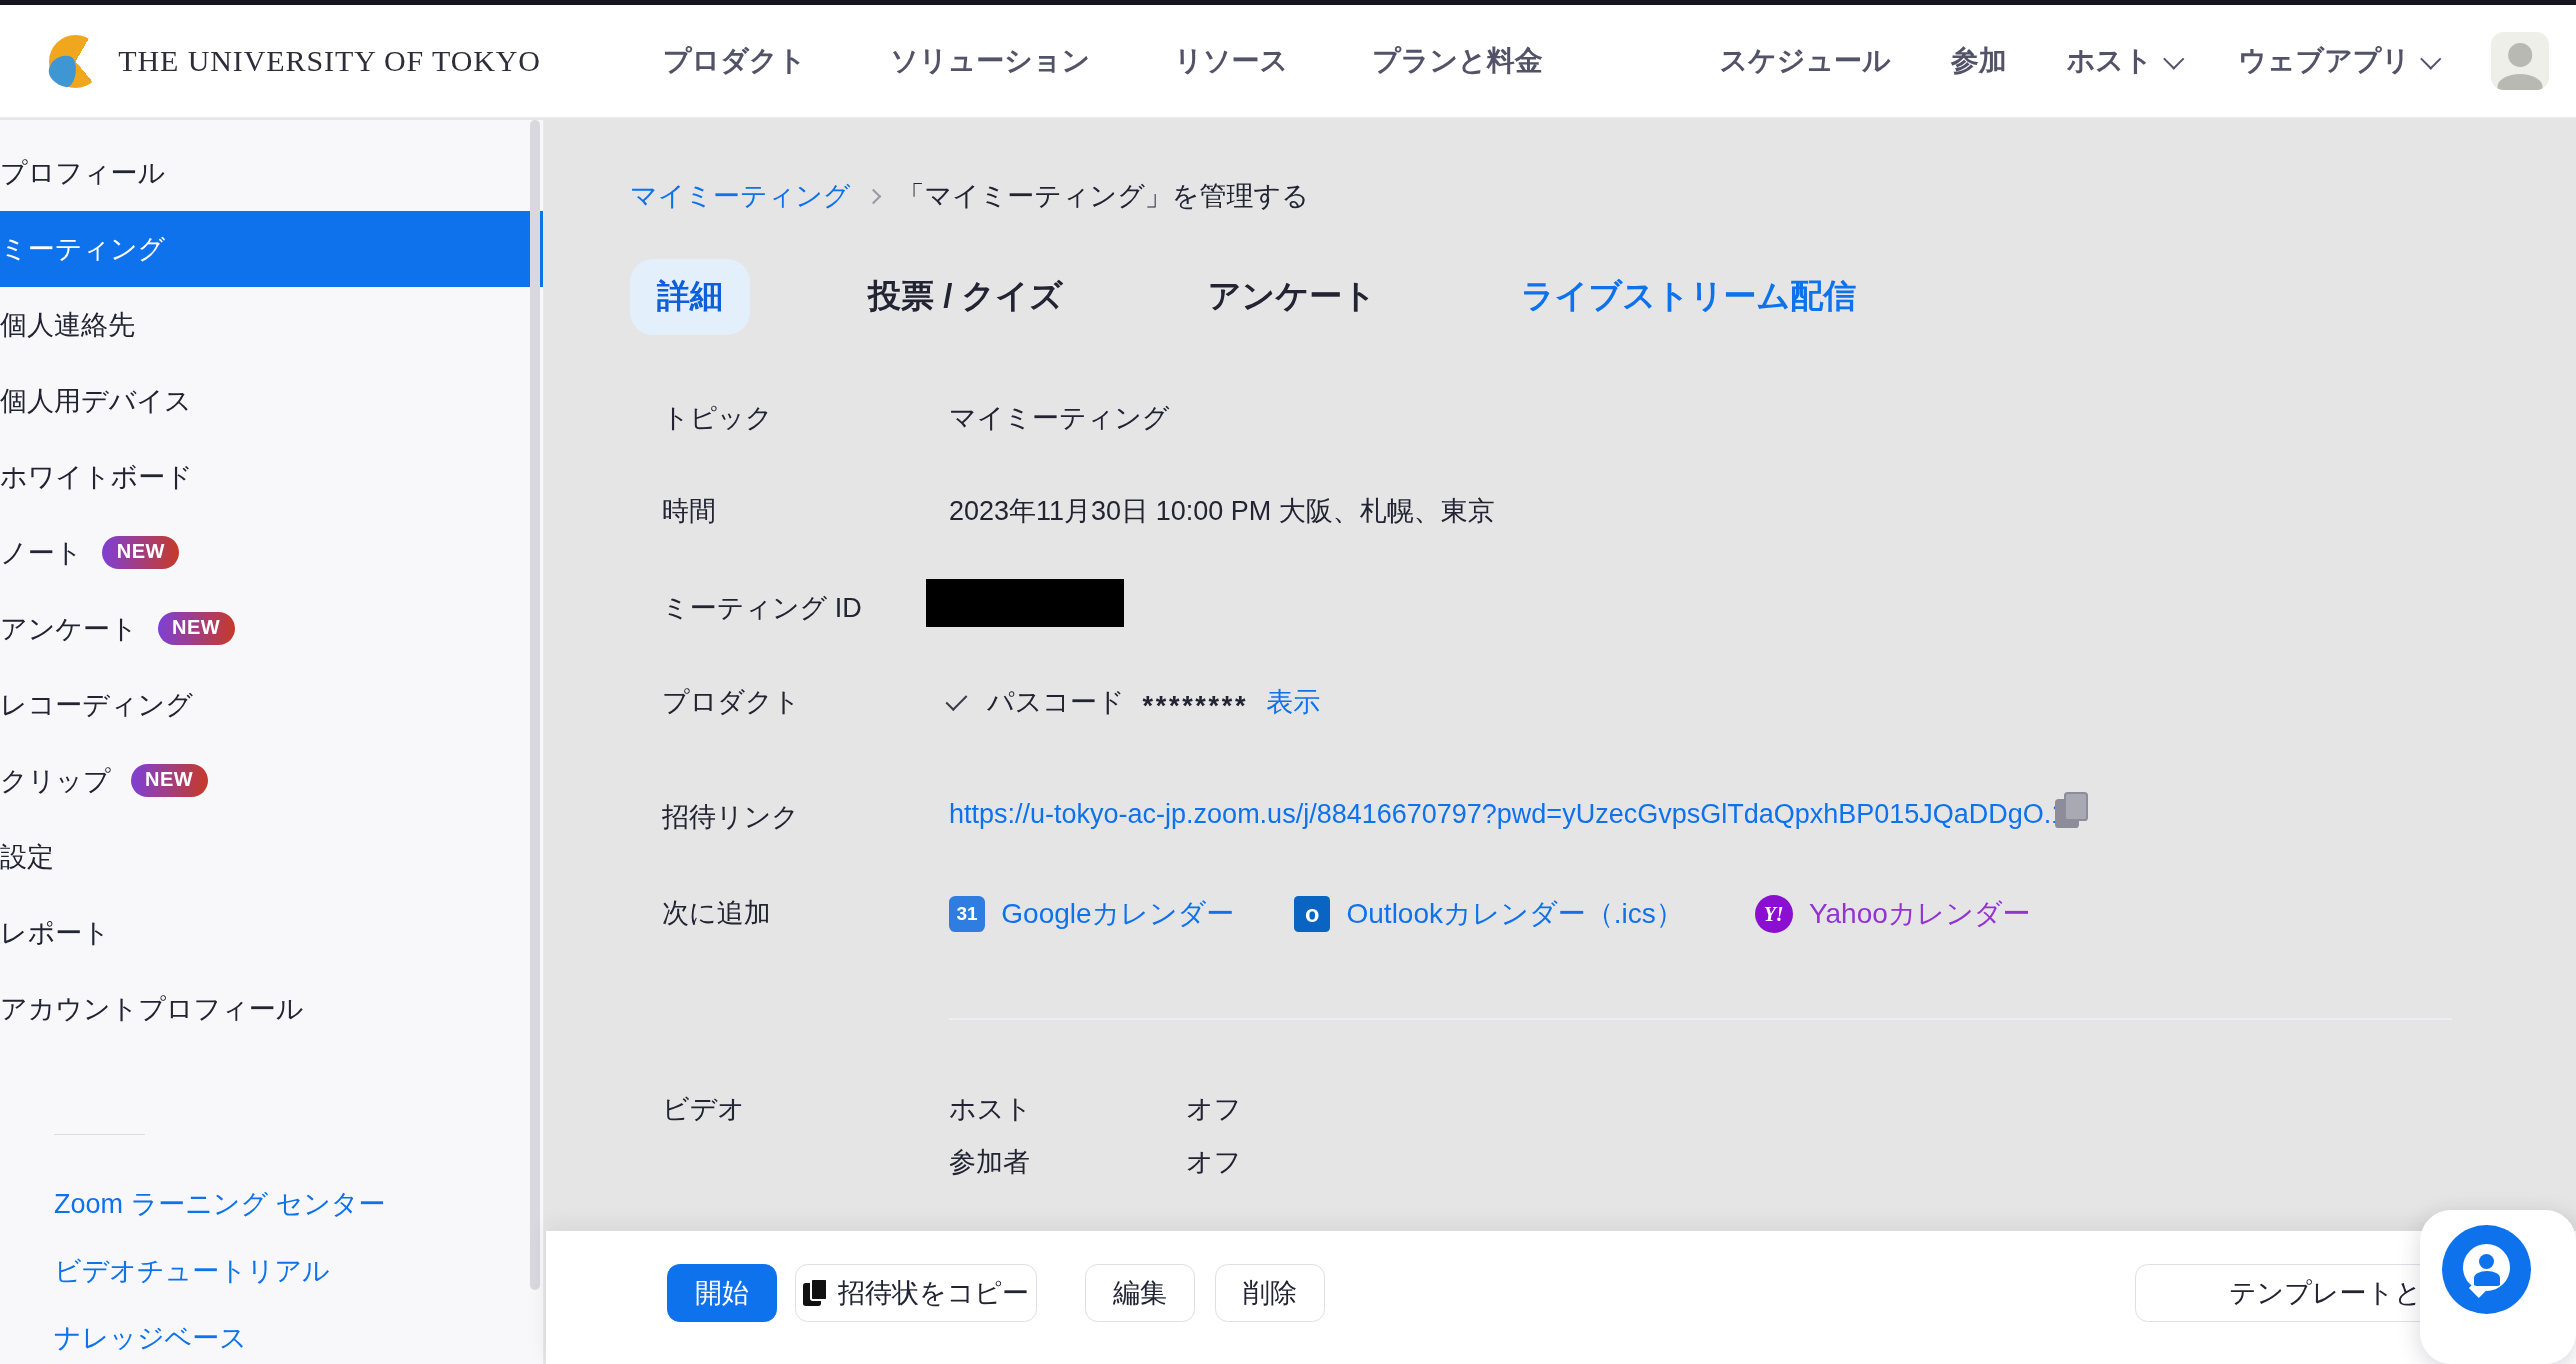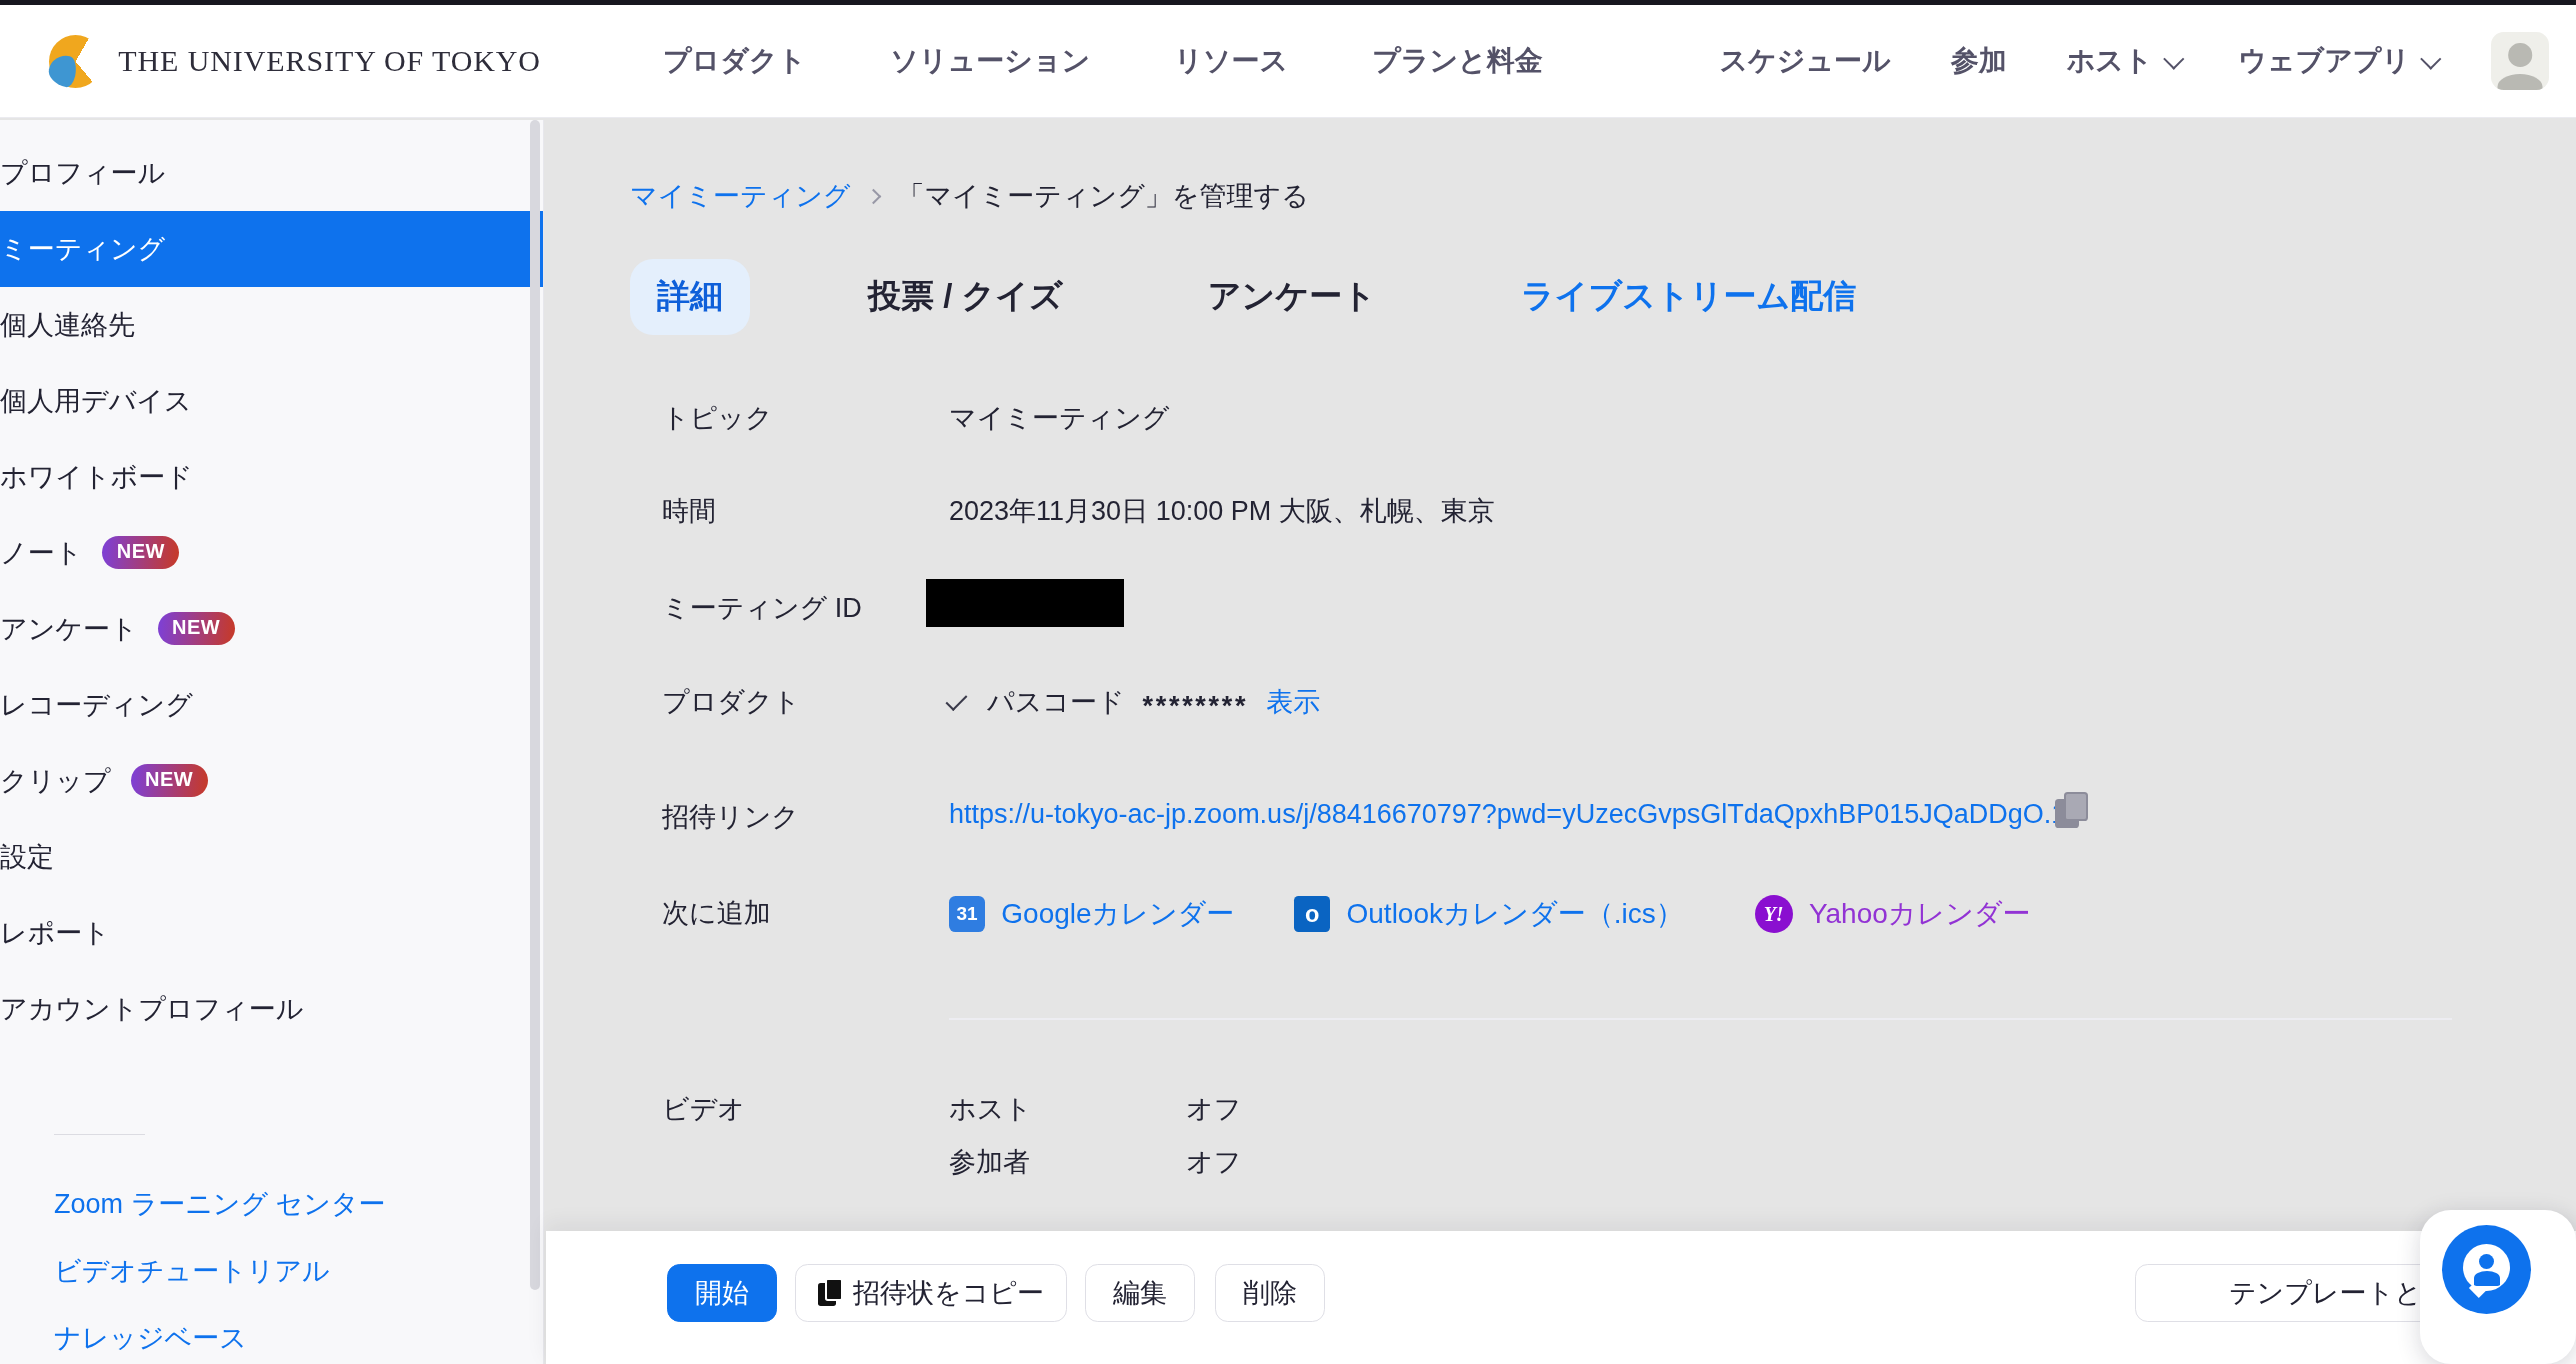--- a/index.html
+++ b/index.html
@@ -102,21 +102,21 @@
 
   
   .footer { position:absolute; left:546px; top:1231px; width:2030px; height:134px; background:#fff;
             box-shadow:0 -7.3px 20px rgba(40,40,60,0.07); }
   .btn { position:absolute; top:33px; height:58px; border-radius:12.7px; font-size:27px;
          display:flex; align-items:center; justify-content:center; cursor:pointer;
          background:#fff; border:1.8px solid #DFDFE6; color:#232333; white-space:nowrap;
          font-family:"Liberation Sans", sans-serif; }
   .btn.primary { background:#0E72ED; border-color:#0E72ED; color:#fff; }
   .b-start { left:121px; width:110px; }
-  .b-copy  { left:249px; width:272px; gap:8px; }
+  .b-copy  { left:249px; width:242px; gap:8px; }
   .b-edit  { left:539px; width:110px; }
   .b-del   { left:669px; width:110px; }
   .b-save  { left:1589px; width:490px; }
   .dup-ic { position:relative; width:27px; height:31px; flex:none; }
   .dup-ic i { position:absolute; border-radius:2.7px; }
   .dup-ic .d1 { left:0; top:5.4px; width:18px; height:23.6px; background:#111; }
   .dup-ic .d2 { left:7.3px; top:0; width:18px; height:23.6px; background:#111; border:2.7px solid #fff; }
 
   
   .help-bubble { position:absolute; left:2420px; top:1210px; width:156px; height:154px;

